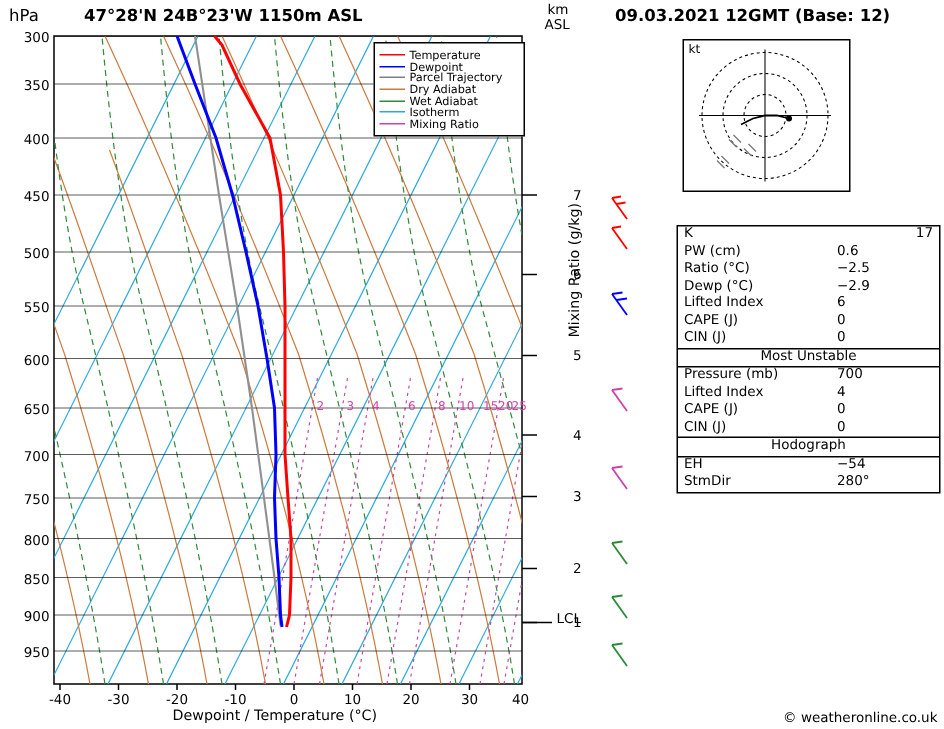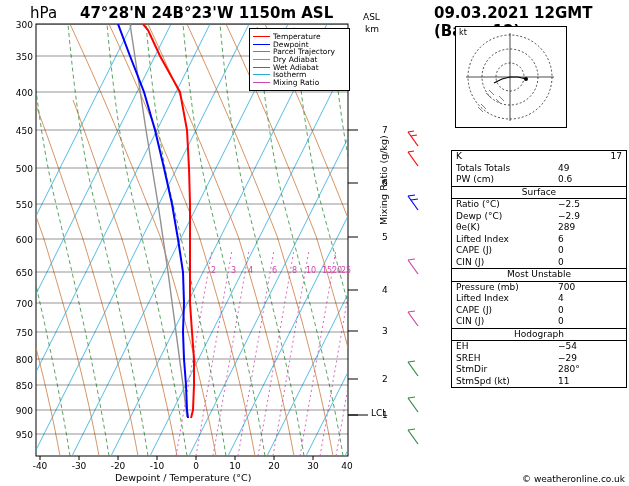--- a/index.html
+++ b/index.html
@@ -1,38 +1,38 @@
 <!DOCTYPE html>
 <html><head>
 <meta charset="utf-8">
 <style>
   html,body{margin:0;padding:0;}
   body{width:629px;height:486px;background:#fff;font-family:"DejaVu Sans",sans-serif;position:relative;overflow:hidden;}
   .abs{position:absolute;}
   .skew-wrap{position:absolute;left:0;top:0;width:629px;height:486px;}
   svg{display:block;}
-  .ttl{font-size:15px;margin-left:24px;}
+  .ttl{font-size:11px;}
   .small{font-size:9px;}
   .tiny{font-size:8px;}
   .legendbox{position:absolute;left:249px;top:28px;width:101px;height:63px;background:#fff;border:1px solid #000;font-size:7.5px;padding:4px 3px;box-sizing:border-box;}
   .legrow{display:flex;align-items:center;height:7.6px;}
   .legline{width:17px;height:0;border-top:1.4px solid #000;margin-right:3px;}
   .hodo{position:absolute;left:455px;top:26px;width:110px;height:100px;border:1px solid #000;background:#fff;}
   .panel{position:absolute;left:451px;border:1px solid #000;background:#fff;font-size:9px;}
   .prow{display:flex;justify-content:space-between;padding:0 4px;line-height:11.5px;height:11.5px;}
   .phdr{text-align:center;line-height:11.5px;height:11.5px;border-top:1px solid #000;border-bottom:1px solid #000;}
   .foot{position:absolute;right:4px;bottom:2px;font-size:9px;}
   .axttl{font-size:9.5px;}
 </style>
 </head>
 <body>
 
 <div class="abs ttl" style="left:6px;top:4px;">hPa</div>
 <div class="abs ttl" style="left:56px;top:4px;font-weight:bold;">47°28'N  24B°23'W  1150m  ASL</div>
-<div class="abs small" style="left:365px;top:2px;margin-top:22px;">km</div>
+<div class="abs small" style="left:365px;top:2px;">km</div>
 <div class="abs small" style="left:363px;top:12px;">ASL</div>
 <div class="abs ttl" style="left:410px;top:4px;font-weight:bold;">09.03.2021 12GMT (Base: 12)</div>
 
 <div class="skew-wrap">
 <svg width="629" height="486" viewBox="0 0 629 486">
   <defs>
     <clipPath id="plotclip">
           <rect x="36" y="24" width="312" height="432"></rect>
         </clipPath>
   </defs>
@@ -286,42 +286,33 @@
     </g>
   </svg>
 </div>
 
 <div class="panel" style="top:150px;width:174px;">
   <div class="prow">
     <span>K</span>
     <span style="width:64px;text-align:right;">17</span>
   </div>
   <div class="prow">
-    <span>Totals Totals</span>
-    <span style="width:64px;">49</span>
-  </div>
-  <div class="prow">
     <span>PW (cm)</span>
     <span style="width:64px;">0.6</span>
   </div>
 
-  <div class="phdr">Surface</div>
   <div class="prow">
     <span>Ratio (°C)</span>
     <span style="width:64px;">−2.5</span>
   </div>
   <div class="prow">
     <span>Dewp (°C)</span>
     <span style="width:64px;">−2.9</span>
   </div>
   <div class="prow">
-    <span>θe(K)</span>
-    <span style="width:64px;">289</span>
-  </div>
-  <div class="prow">
     <span>Lifted Index</span>
     <span style="width:64px;">6</span>
   </div>
   <div class="prow">
     <span>CAPE (J)</span>
     <span style="width:64px;">0</span>
   </div>
   <div class="prow">
     <span>CIN (J)</span>
     <span style="width:64px;">0</span>
@@ -344,26 +335,18 @@
     <span>CIN (J)</span>
     <span style="width:64px;">0</span>
   </div>
 
   <div class="phdr">Hodograph</div>
   <div class="prow">
     <span>EH</span>
     <span style="width:64px;">−54</span>
   </div>
   <div class="prow">
-    <span>SREH</span>
-    <span style="width:64px;">−29</span>
-  </div>
-  <div class="prow">
     <span>StmDir</span>
     <span style="width:64px;">280°</span>
   </div>
-  <div class="prow">
-    <span>StmSpd (kt)</span>
-    <span style="width:64px;">11</span>
-  </div>
 </div>
 
 <div class="foot">© weatheronline.co.uk</div>
 
 </body></html>

